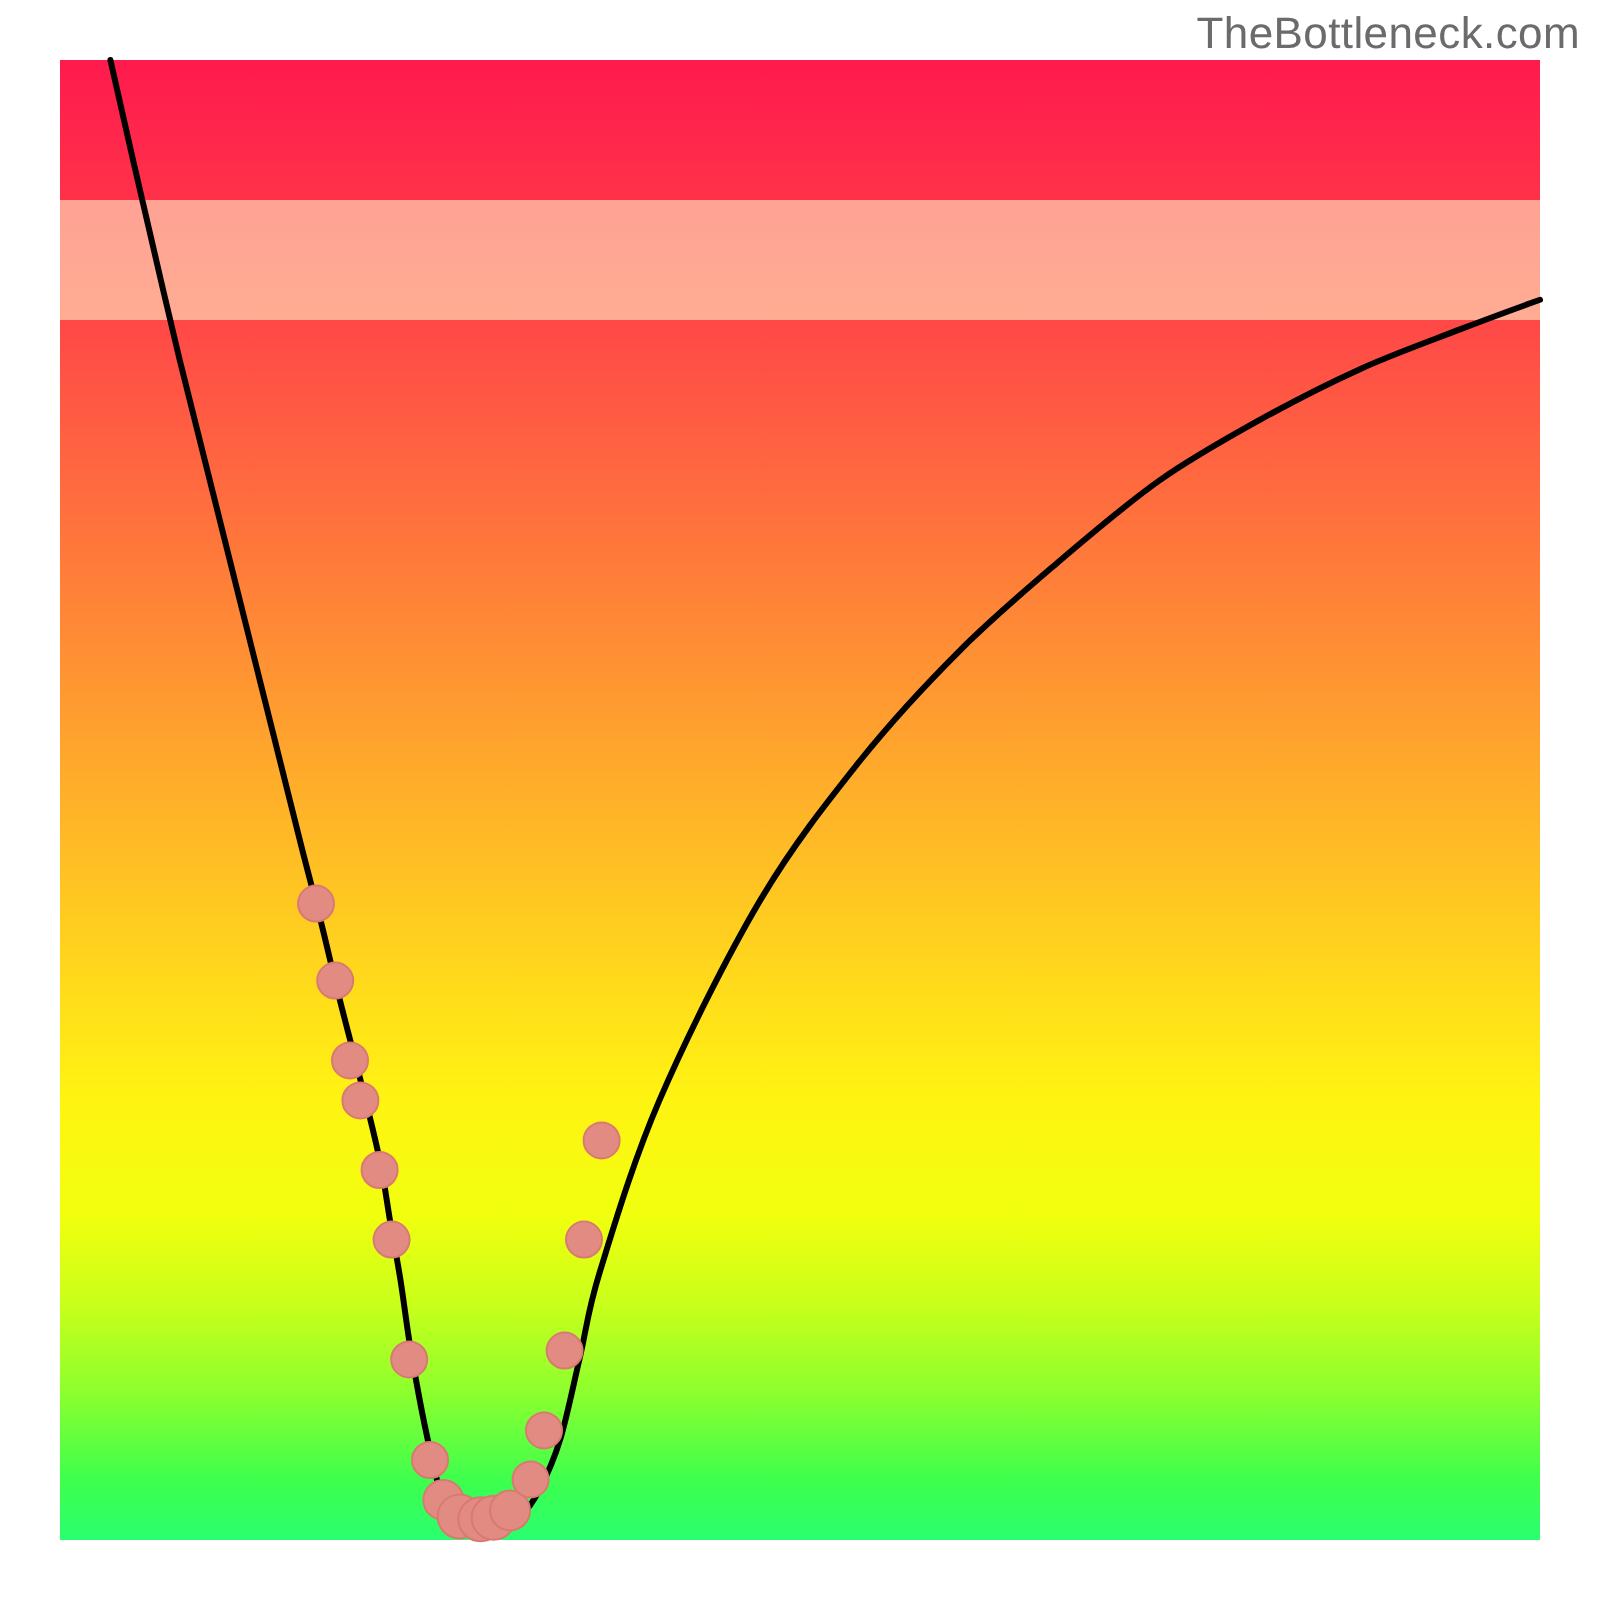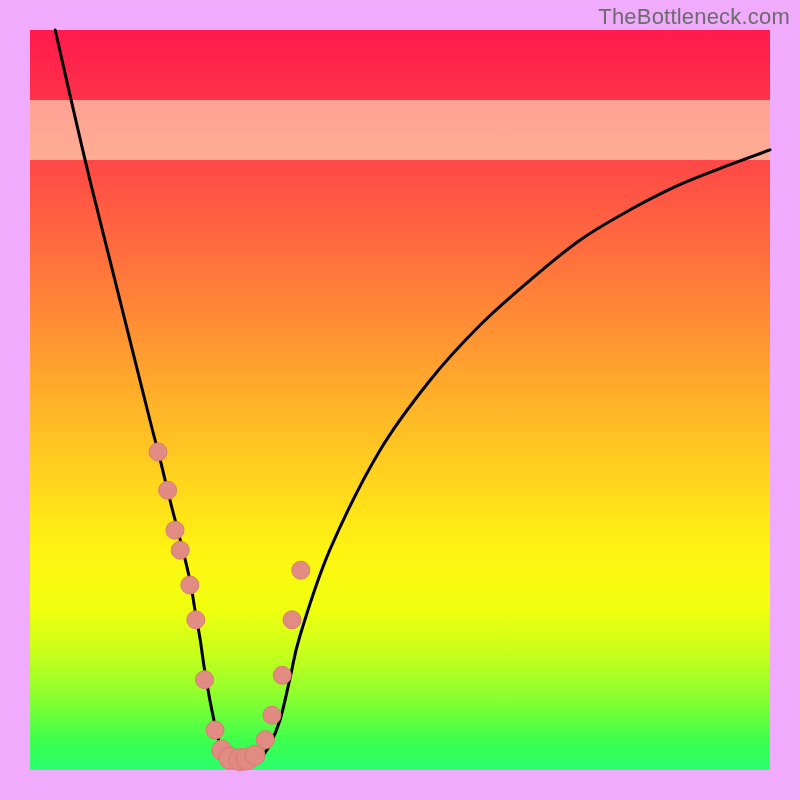--- a/index.html
+++ b/index.html
@@ -10,21 +10,21 @@
     overflow: hidden;
     background: #000;
     font-family: Arial, Helvetica, sans-serif;
   }
   .frame {
     position: absolute;
     left: 0;
     top: 0;
     width: 800px;
     height: 800px;
-    background: #f0abfc;
+    background: #ffffff;
   }
   .plot {
     position: absolute;
     left: 30px;
     top: 30px;
     width: 740px;
     height: 740px;
     
     background: linear-gradient(to bottom,
       #ff1a4d 0%,

